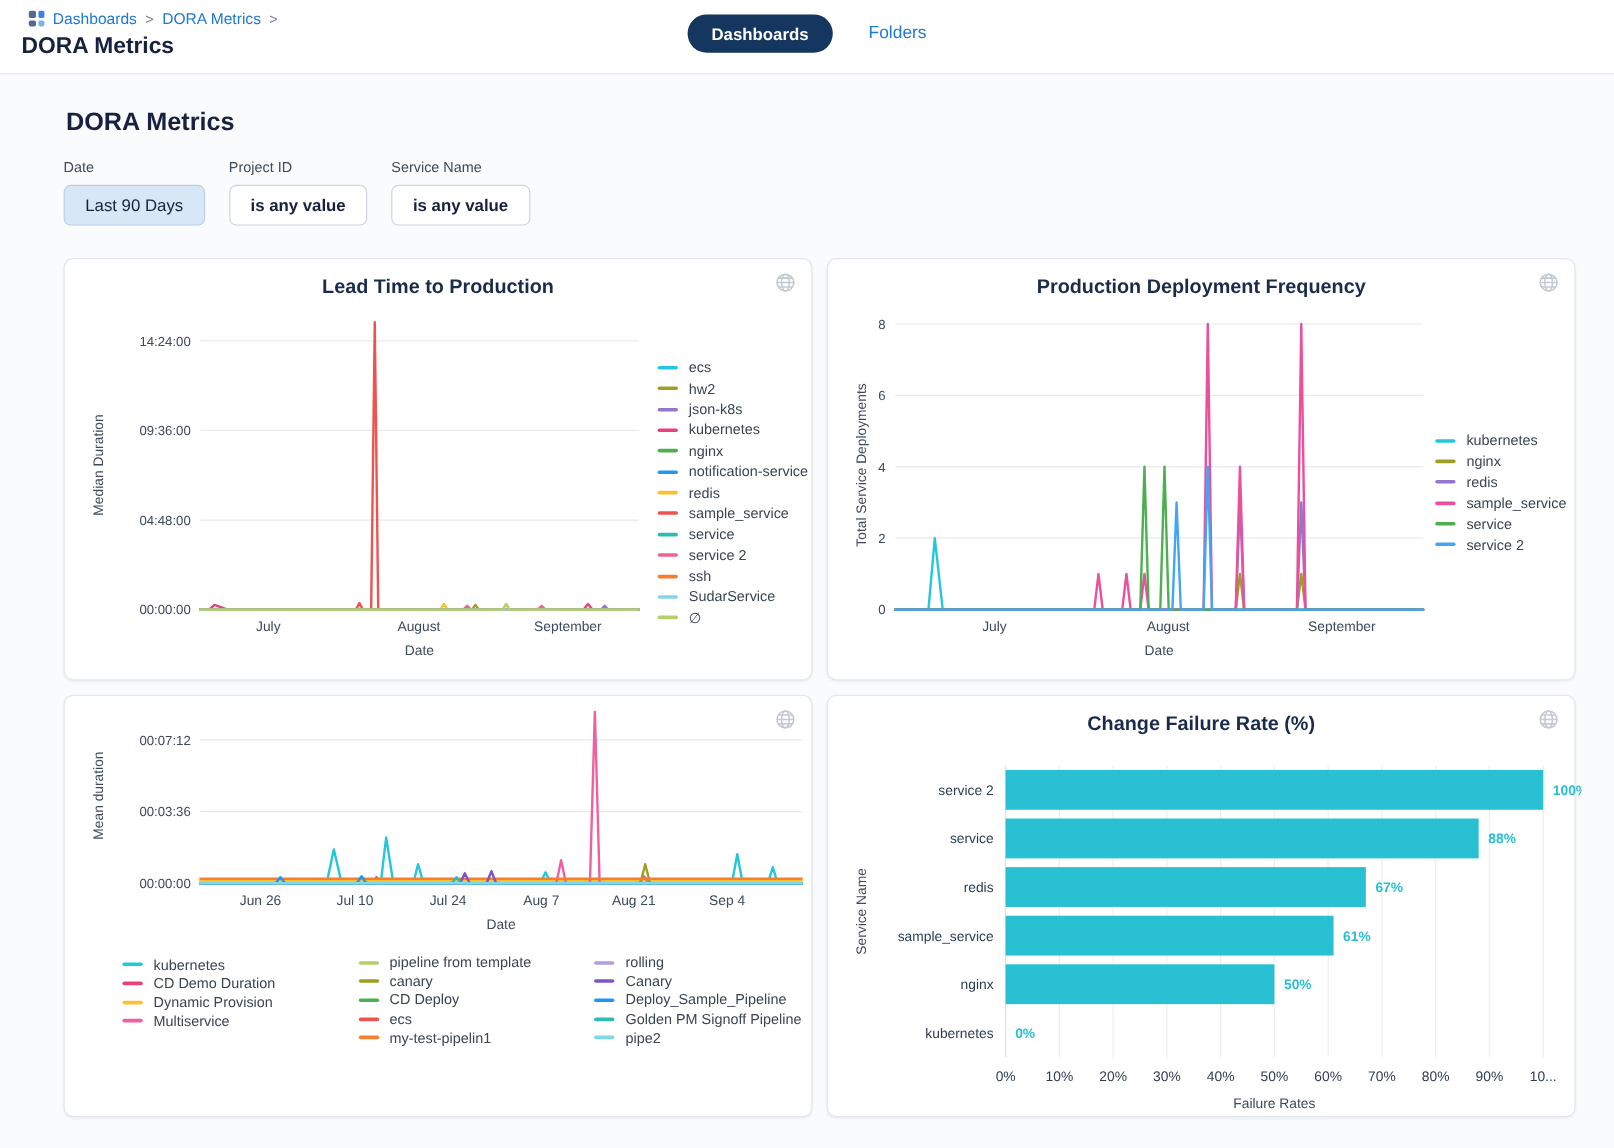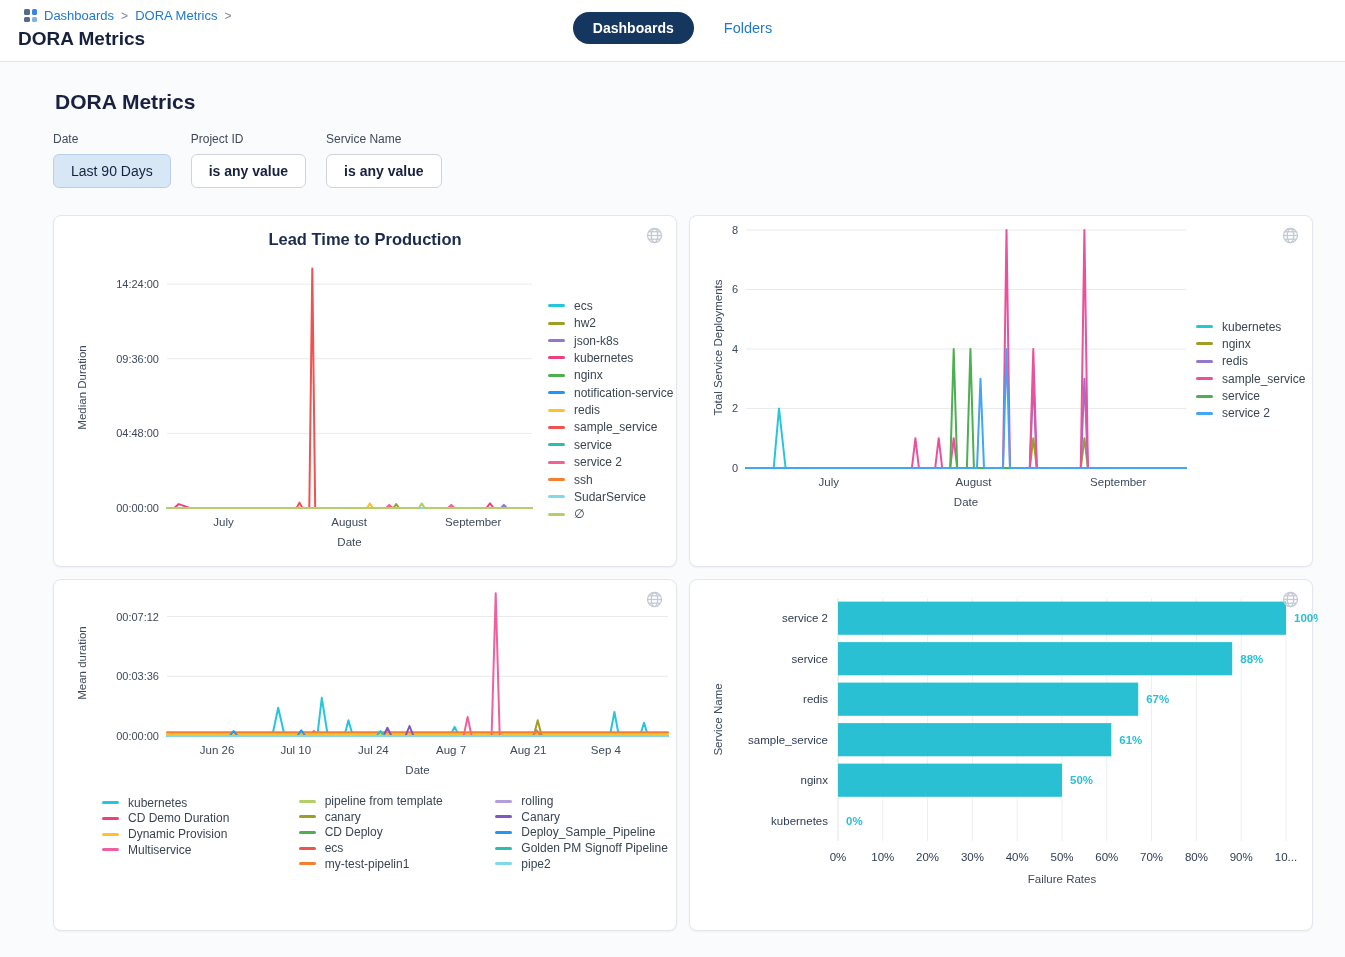--- a/index.html
+++ b/index.html
@@ -178,20 +178,21 @@
             </div>
             <div class="legend-item">
               <span class="dash" style="background: rgb(180, 207, 104);"></span>
               <span class="lbl">∅</span>
             </div>
           </div>
       </div>
     </div>
 
     <div class="card">
+      <div class="card-title">Production Deployment Frequency</div>
       <span class="globe">
         <svg width="17" height="17" viewBox="0 0 16 16" fill="none" stroke="#c3c9d3" stroke-width="1.2">
           <circle cx="8" cy="8" r="6.6"></circle>
             <ellipse cx="8" cy="8" rx="3" ry="6.6"></ellipse>
           <line x1="1.4" y1="8" x2="14.6" y2="8"></line>
             <line x1="2.7" y1="4.5" x2="13.3" y2="4.5"></line>
             <line x1="2.7" y1="11.5" x2="13.3" y2="11.5"></line>
         </svg>
       </span>
       <div class="chart-row">
@@ -341,20 +342,21 @@
             <span class="lbl">Golden PM Signoff Pipeline</span>
           </div>
           <div class="legend-item">
             <span class="dash" style="background: rgb(128, 216, 232);"></span>
             <span class="lbl">pipe2</span>
           </div>
         </div>
     </div>
 
     <div class="card">
+      <div class="card-title">Change Failure Rate (%)</div>
       <span class="globe">
         <svg width="17" height="17" viewBox="0 0 16 16" fill="none" stroke="#c3c9d3" stroke-width="1.2">
           <circle cx="8" cy="8" r="6.6"></circle>
             <ellipse cx="8" cy="8" rx="3" ry="6.6"></ellipse>
           <line x1="1.4" y1="8" x2="14.6" y2="8"></line>
             <line x1="2.7" y1="4.5" x2="13.3" y2="4.5"></line>
             <line x1="2.7" y1="11.5" x2="13.3" y2="11.5"></line>
         </svg>
       </span>
       <div id="svg-cfr" style="margin-top:6px;"><svg width="610" height="300" viewBox="0 0 610 300">

